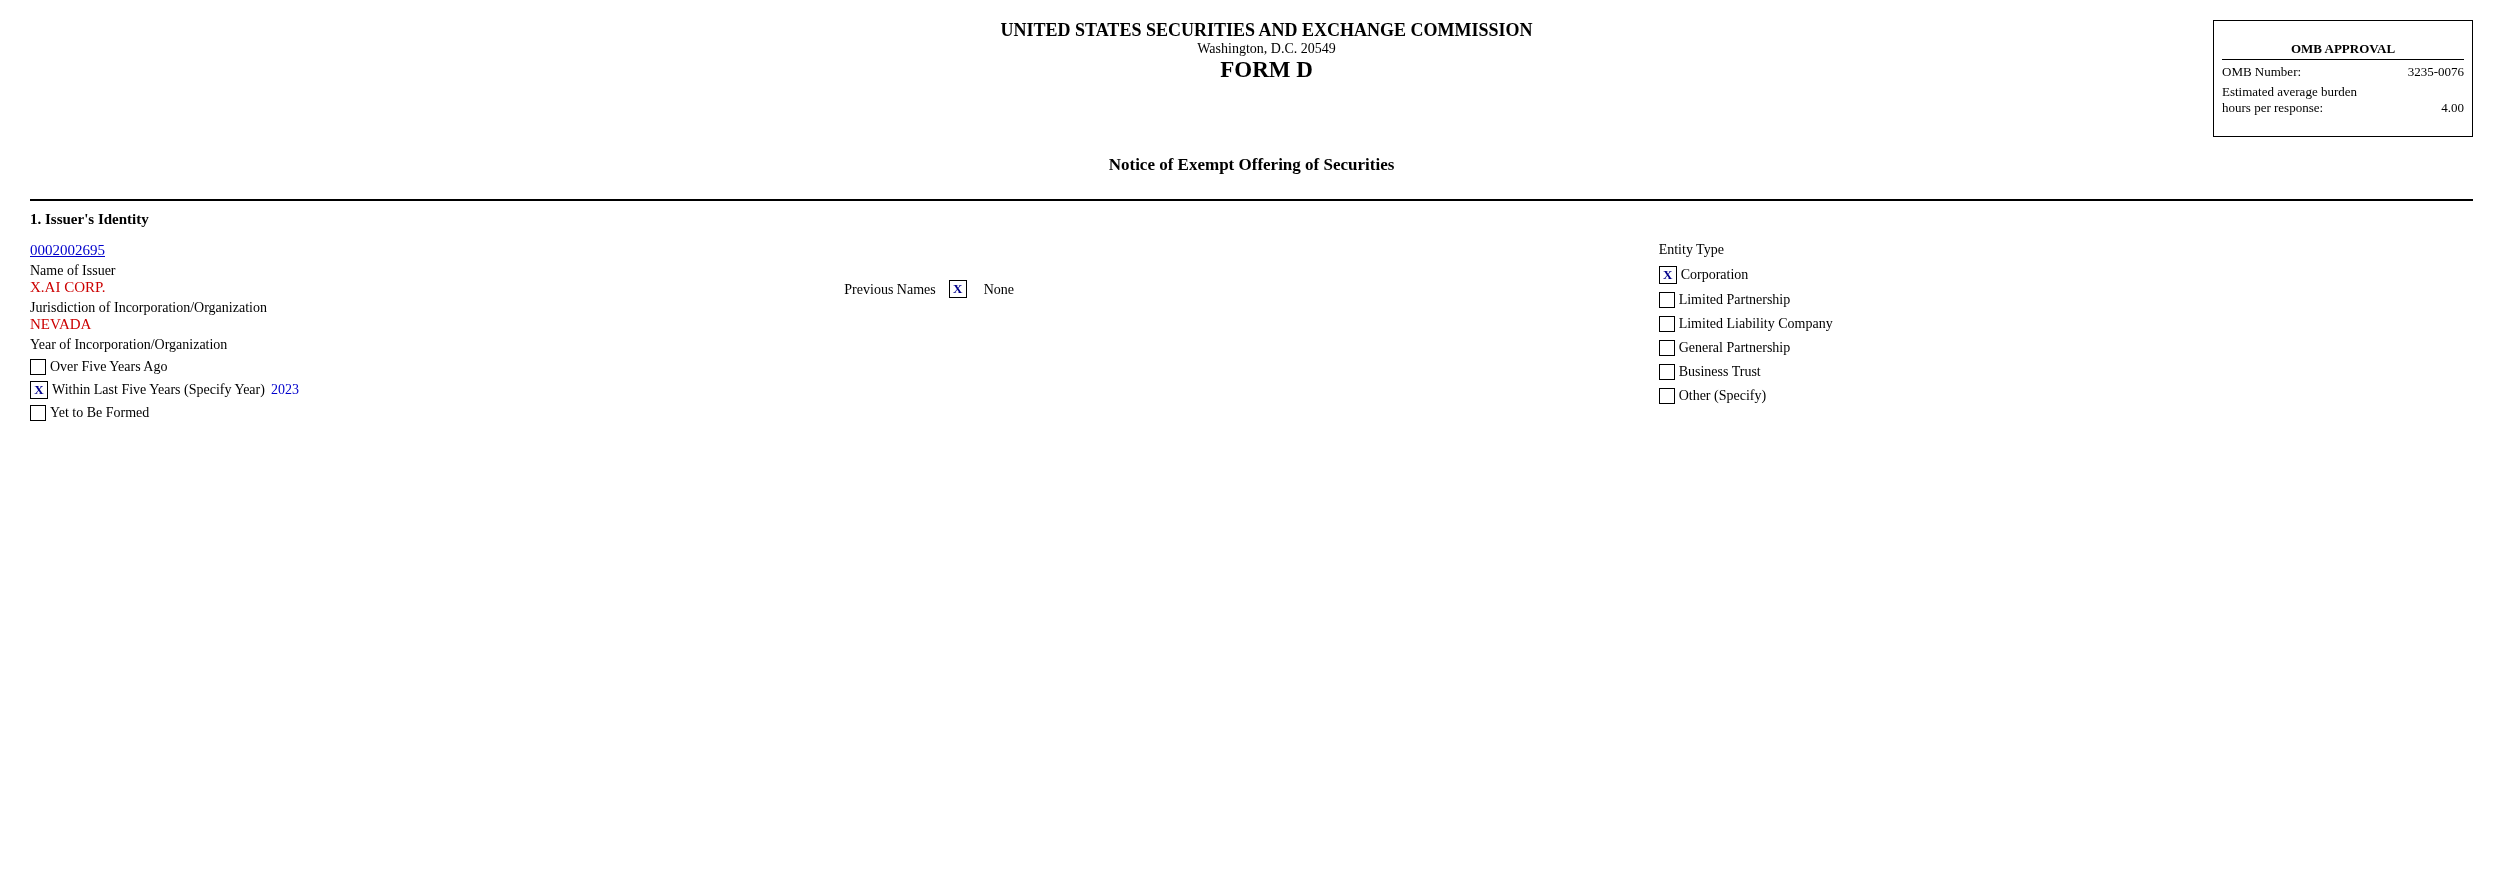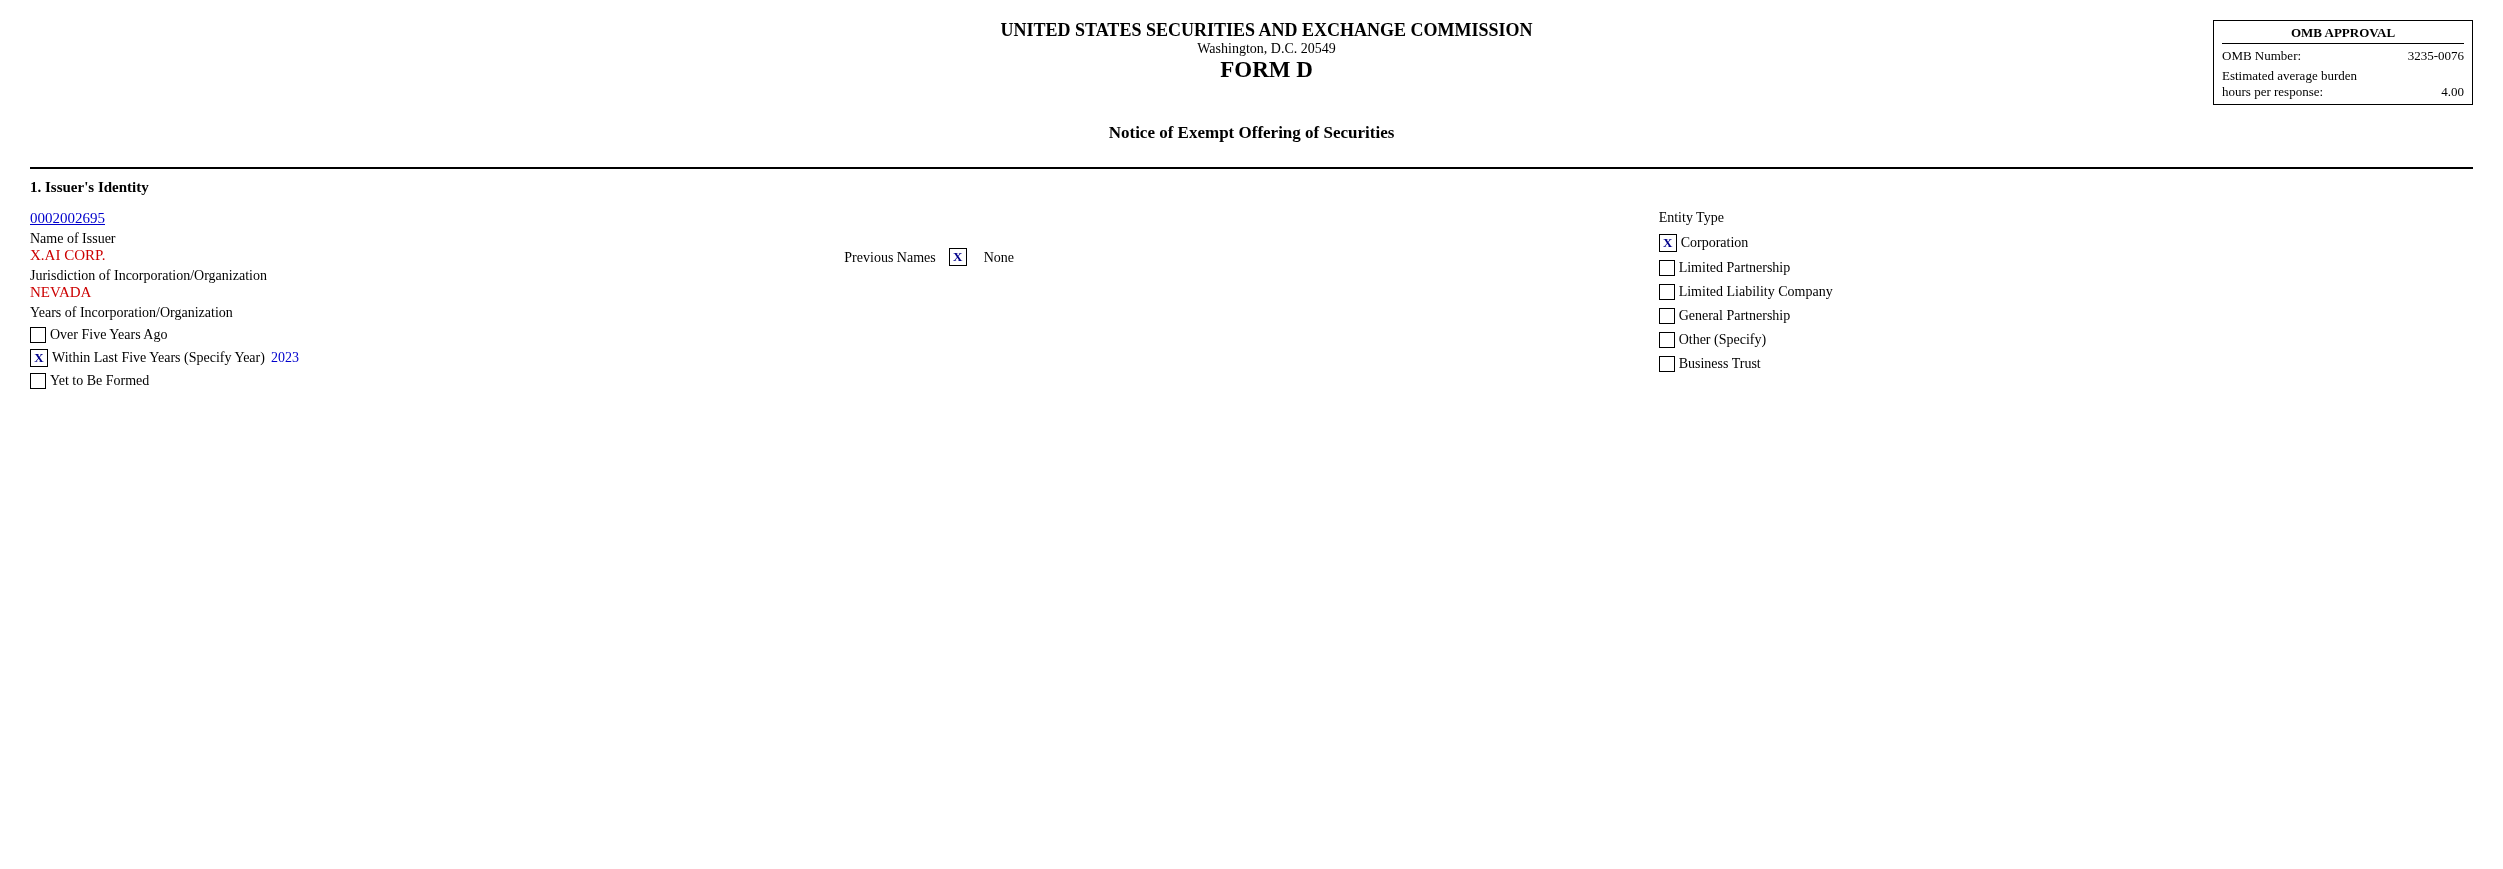--- a/index.html
+++ b/index.html
@@ -39,21 +39,21 @@
       text-align: center;
       font-size: 17px;
       font-weight: bold;
       margin: 18px 0 24px 0;
     }
     .omb-box {
       border: 1.5px solid #000;
       width: 234px;
       min-width: 260px;
       font-size: 13px;
-      padding: 4px 8px;
+      padding: 20px 8px;
     }
     .omb-box .omb-header {
       text-align: center;
       font-weight: bold;
       border-bottom: 1px solid #000;
       margin-bottom: 4px;
       padding-bottom: 2px;
     }
     .omb-box .omb-row {
       display: flex;
@@ -183,21 +183,21 @@
 <div class="main-grid">
 
   <div class="col-left">
     <div style="">
       <a class="link-blue" href="#">0002002695</a>
     </div>
     <div class="field-label">Name of Issuer</div>
     <div class="red-value">X.AI CORP.</div>
     <div class="field-label">Jurisdiction of Incorporation/Organization</div>
     <div class="red-value">NEVADA</div>
-    <div class="field-label">Years of Incorporation/Organization</div>
+    <div class="field-label">Year of Incorporation/Organization</div>
 
     <div class="year-row">
       <span class="checkbox-empty"></span>
       <span>Over Five Years Ago</span>
     </div>
     <div class="year-row">
       <span class="checkbox-x">X</span>
       <span>Within Last Five Years (Specify Year)</span>
       <span class="year-specify">2023</span>
     </div>
@@ -229,21 +229,21 @@
     <div class="entity-row">
       <span class="checkbox-empty"></span>
       <span>Limited Liability Company</span>
     </div>
     <div class="entity-row">
       <span class="checkbox-empty"></span>
       <span>General Partnership</span>
     </div>
     <div class="entity-row">
       <span class="checkbox-empty"></span>
+      <span>Business Trust</span>
+    </div>
+    <div class="entity-row">
+      <span class="checkbox-empty"></span>
       <span>Other (Specify)</span>
     </div>
-    <div class="entity-row">
-      <span class="checkbox-empty"></span>
-      <span>Business Trust</span>
-    </div>
   </div>
 
 </div>
 
 </body></html>

